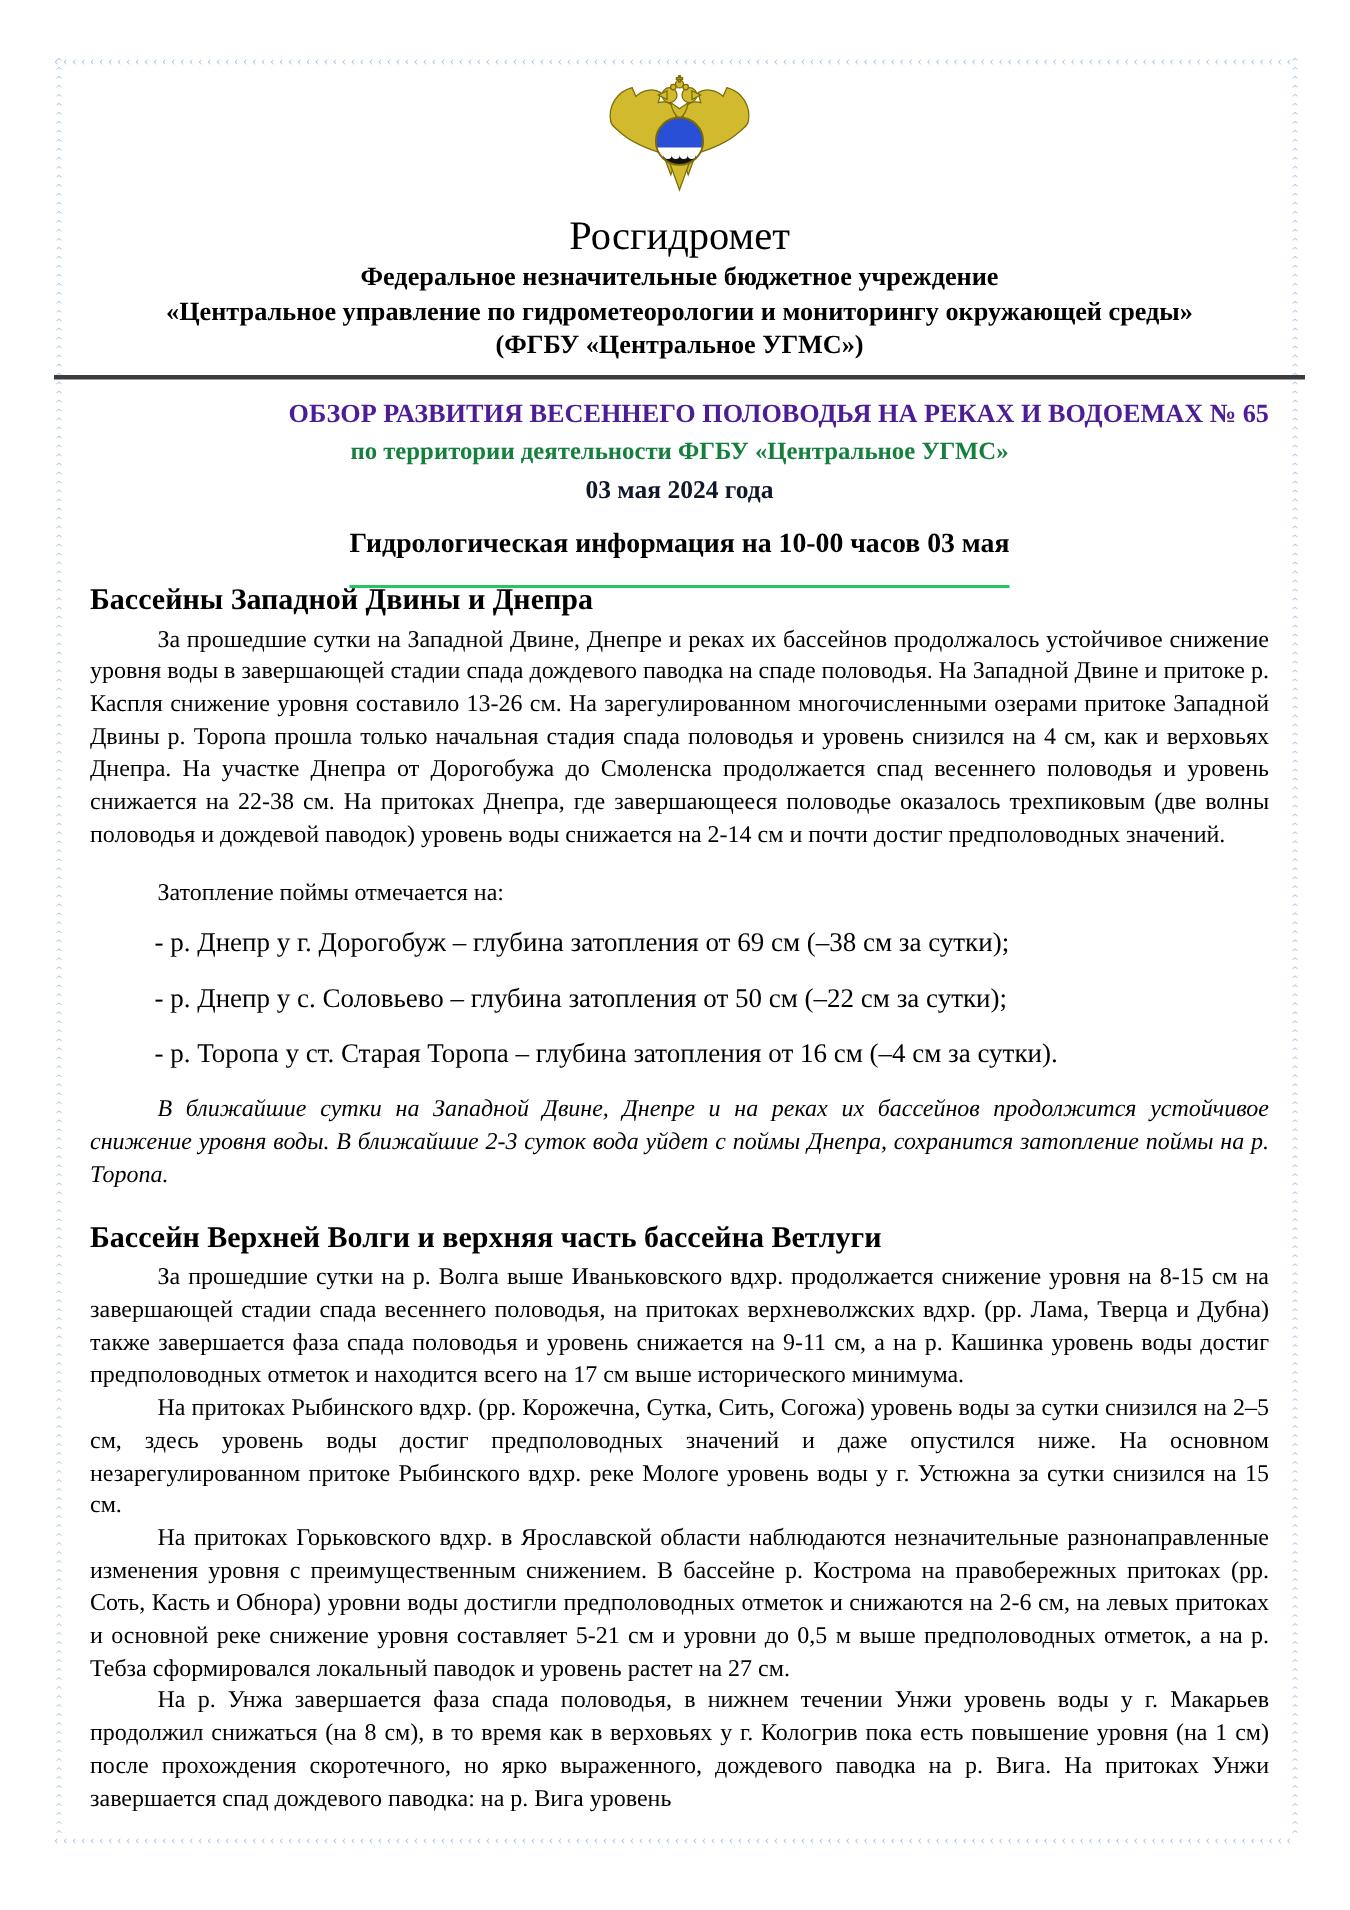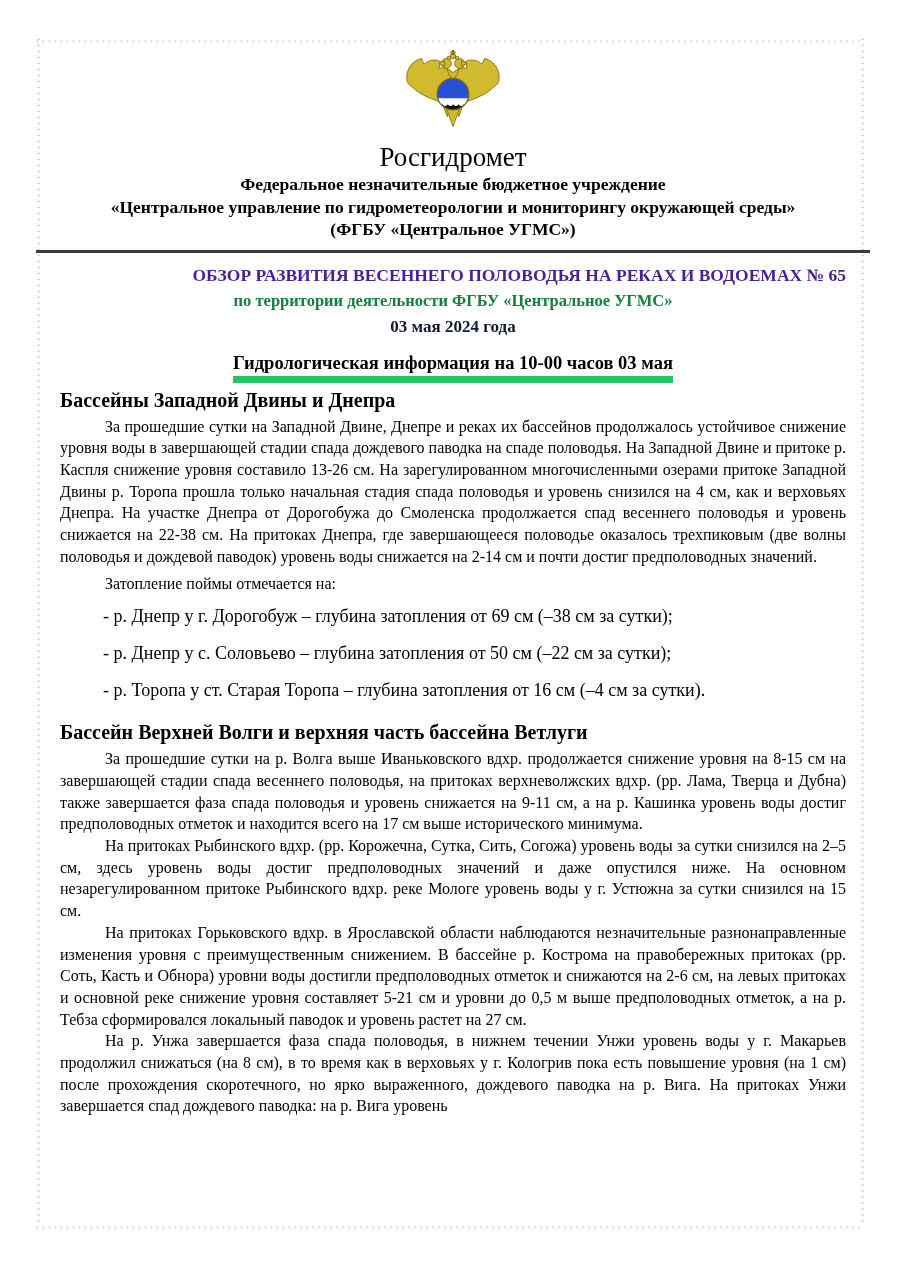--- a/index.html
+++ b/index.html
@@ -22,27 +22,27 @@
   .org-title{text-align:center;font-size:27px;line-height:31px;margin-top:6px;}
   .org-sub{text-align:center;font-weight:bold;font-size:17.5px;line-height:22.5px;}
 
   .rule{height:3px;background:#3c3c3c;margin:9px -24px 4px -24px;}
 
   .b-title{text-align:right;font-weight:bold;color:#4c1d95;font-size:17.5px;line-height:26px;margin-top:9px;}
   .b-sub{text-align:center;font-weight:bold;color:#15803d;font-size:16.5px;line-height:26px;}
   .b-date{text-align:center;font-weight:bold;color:#0f172a;font-size:17px;line-height:26px;}
 
   .info-head{text-align:center;font-weight:bold;font-size:18.5px;margin-top:11px;line-height:24px;}
-  .info-head span{border-bottom:7px solid #22c55e;padding-bottom:3px;}
+  .info-head span{border-bottom:2px solid #22c55e;padding-bottom:17px;}
 
   .sec-head{font-weight:bold;font-size:20px;line-height:26px;margin:12px 0 3px 0;}
   .sec-head2{margin-top:18px;}
 
   p.body{font-size:16px;line-height:21.7px;text-align:justify;text-indent:45px;margin:0;}
-  p.intro{font-size:16px;line-height:21.7px;text-indent:45px;margin:6px 0 11px 0;}
+  p.intro{font-size:16px;line-height:21.7px;text-indent:45px;margin:18px 0 11px 0;}
   .flood-item{font-size:18px;line-height:21.7px;margin:0 0 15px 43px;}
   .flood-item:last-child{margin-bottom:16px;}
   p.forecast{font-style:italic;margin-top:5px;}
 </style>
 </head>
 <body>
 
 <div class="page">
 
   <div class="lace lace-top border-fill">‹‹‹‹‹‹‹‹‹‹‹‹‹‹‹‹‹‹‹‹‹‹‹‹‹‹‹‹‹‹‹‹‹‹‹‹‹‹‹‹‹‹‹‹‹‹‹‹‹‹‹‹‹‹‹‹‹‹‹‹‹‹‹‹‹‹‹‹‹‹‹‹‹‹‹‹‹‹‹‹‹‹‹‹‹‹‹‹‹‹‹‹‹‹‹‹‹‹‹‹‹‹‹‹‹‹‹‹‹‹‹‹‹‹‹‹‹‹‹‹‹‹‹‹‹‹‹‹‹‹‹‹‹‹‹‹‹‹‹‹‹‹‹‹‹‹‹‹‹‹‹‹‹‹‹‹‹‹‹‹‹‹‹‹‹‹‹‹‹‹‹‹‹‹‹‹‹‹‹‹‹‹‹‹‹‹‹‹‹‹‹‹‹‹‹‹‹‹‹‹‹‹‹‹‹‹‹‹‹‹‹‹‹‹‹‹‹‹‹‹‹‹‹‹‹‹‹‹‹‹‹‹‹‹‹‹‹‹‹‹‹‹‹‹‹‹‹‹‹‹‹‹‹‹‹‹‹‹‹‹‹‹‹‹‹‹‹‹‹‹‹‹‹‹‹‹‹‹‹‹‹‹‹‹‹‹‹‹‹‹‹‹‹‹‹‹‹‹‹‹</div>
@@ -107,20 +107,21 @@
     </div>
 
     <div class="sec-head">Бассейны Западной Двины и Днепра</div>
     <p class="body">За прошедшие сутки на Западной Двине, Днепре и реках их бассейнов продолжалось устойчивое снижение уровня воды в завершающей стадии спада дождевого паводка на спаде половодья. На Западной Двине и притоке р. Каспля снижение уровня составило 13-26 см. На зарегулированном многочисленными озерами притоке Западной Двины р. Торопа прошла только начальная стадия спада половодья и уровень снизился на 4 см, как и верховьях Днепра. На участке Днепра от Дорогобужа до Смоленска продолжается спад весеннего половодья и уровень снижается на 22-38 см. На притоках Днепра, где завершающееся половодье оказалось трехпиковым (две волны половодья и дождевой паводок) уровень воды снижается на 2-14 см и почти достиг предполоводных значений.</p>
     <p class="intro">Затопление поймы отмечается на:</p>
     <div>
       <div class="flood-item">- р. Днепр у г. Дорогобуж – глубина затопления от 69 см (–38 см за сутки);</div>
       <div class="flood-item">- р. Днепр у с. Соловьево – глубина затопления от 50 см (–22 см за сутки);</div>
       <div class="flood-item">- р. Торопа у ст. Старая Торопа – глубина затопления от 16 см (–4 см за сутки).</div>
     </div>
+    <p class="body forecast">В ближайшие сутки на Западной Двине, Днепре и на реках их бассейнов продолжится устойчивое снижение уровня воды. В ближайшие 2-3 суток вода уйдет с поймы Днепра, сохранится затопление поймы на р. Торопа.</p>
 
     <div class="sec-head sec-head2">Бассейн Верхней Волги и верхняя часть бассейна Ветлуги</div>
     <p class="body">За прошедшие сутки на р. Волга выше Иваньковского вдхр. продолжается снижение уровня на 8-15 см на завершающей стадии спада весеннего половодья, на притоках верхневолжских вдхр. (рр. Лама, Тверца и Дубна) также завершается фаза спада половодья и уровень снижается на 9-11 см, а на р. Кашинка уровень воды достиг предполоводных отметок и находится всего на 17 см выше исторического минимума.</p>
     <p class="body">На притоках Рыбинского вдхр. (рр. Корожечна, Сутка, Сить, Согожа) уровень воды за сутки снизился на 2–5 см, здесь уровень воды достиг предполоводных значений и даже опустился ниже. На основном незарегулированном притоке Рыбинского вдхр. реке Мологе уровень воды у г. Устюжна за сутки снизился на 15 см.</p>
     <p class="body">На притоках Горьковского вдхр. в Ярославской области наблюдаются незначительные разнонаправленные изменения уровня с преимущественным снижением. В бассейне р. Кострома на правобережных притоках (рр. Соть, Касть и Обнора) уровни воды достигли предполоводных отметок и снижаются на 2-6 см, на левых притоках и основной реке снижение уровня составляет 5-21 см и уровни до 0,5 м выше предполоводных отметок, а на р. Тебза сформировался локальный паводок и уровень растет на 27 см.</p>
     <p class="body">На р. Унжа завершается фаза спада половодья, в нижнем течении Унжи уровень воды у г. Макарьев продолжил снижаться (на 8 см), в то время как в верховьях у г. Кологрив пока есть повышение уровня (на 1 см) после прохождения скоротечного, но ярко выраженного, дождевого паводка на р. Вига. На притоках Унжи завершается спад дождевого паводка: на р. Вига уровень</p>
 
   </div>
 </div>
 

